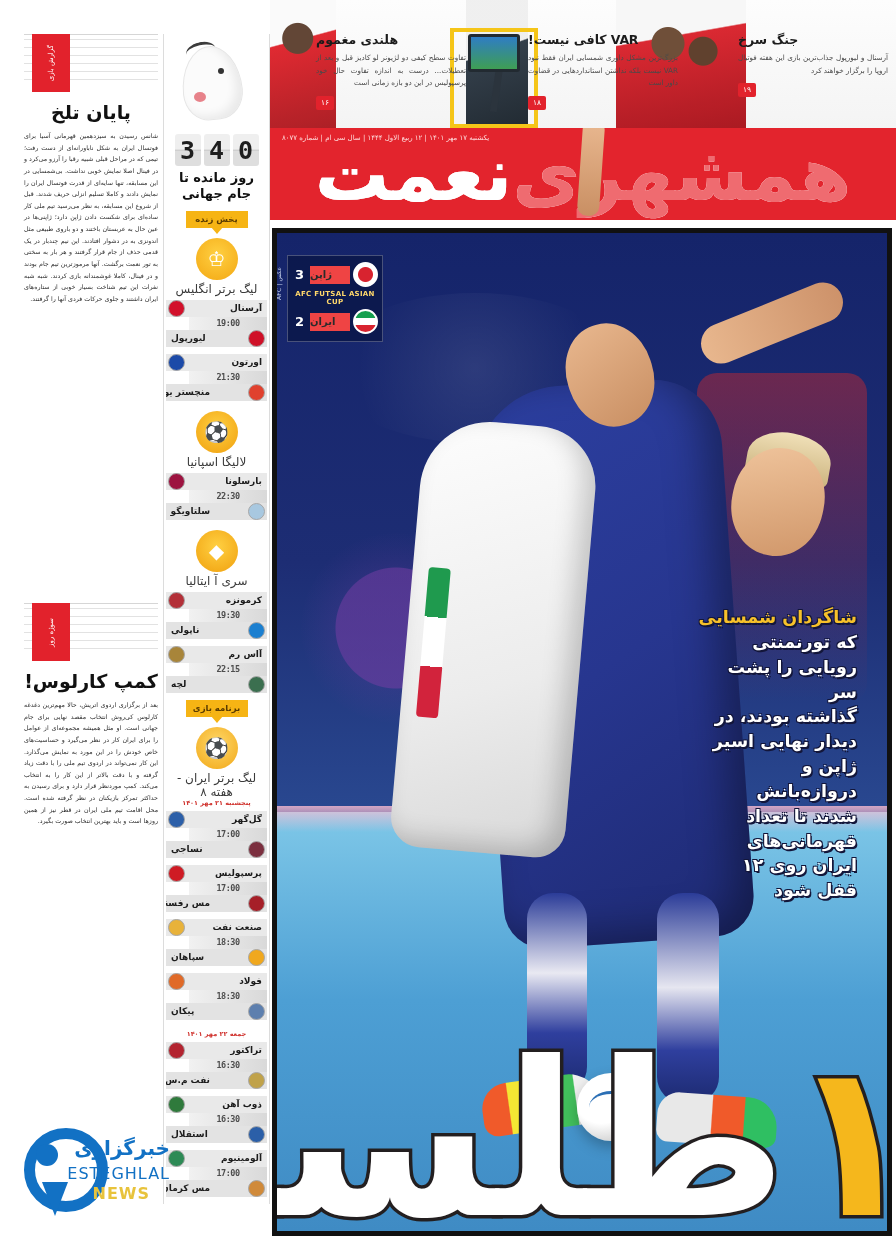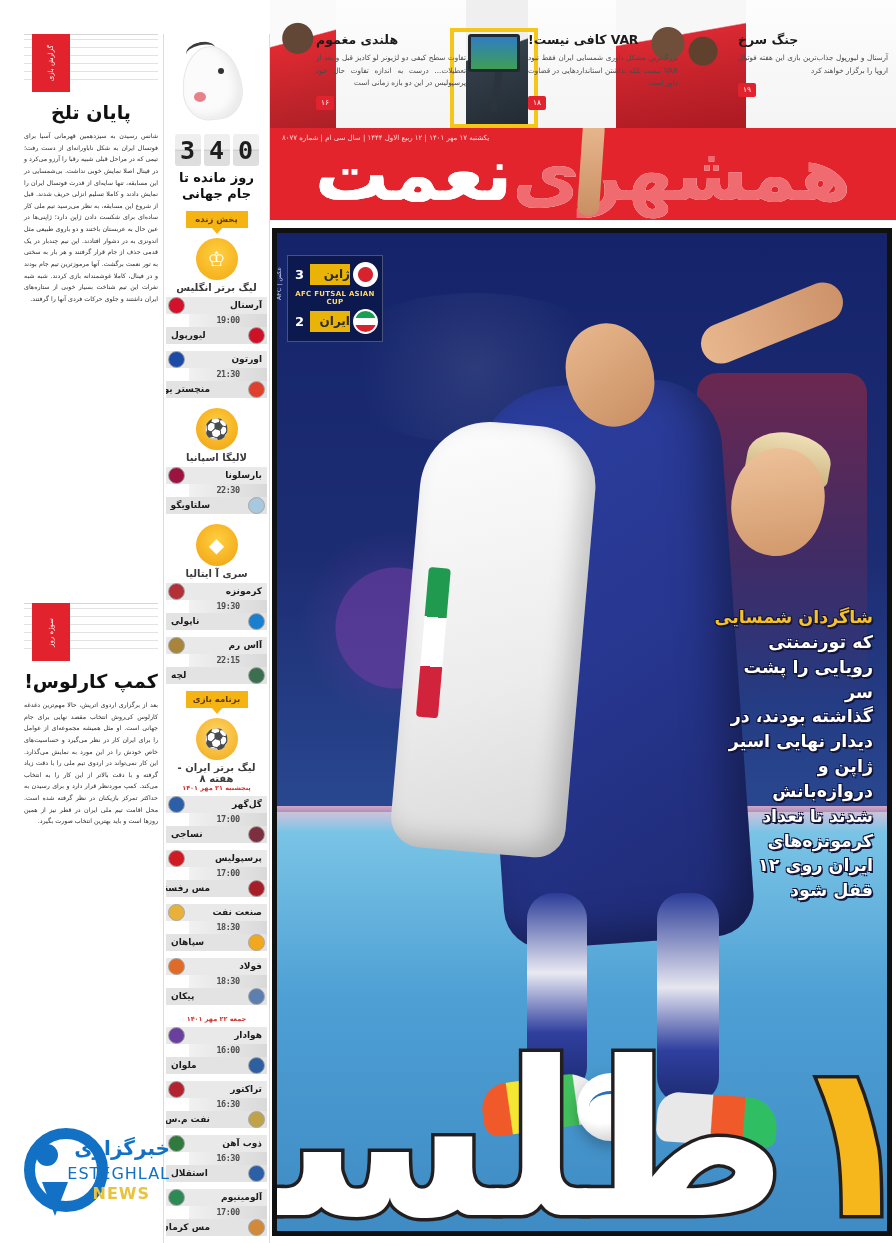--- a/index.html
+++ b/index.html
@@ -86,21 +86,21 @@
   .pill:after{content:"";position:absolute;left:50%;bottom:-6px;transform:translateX(-50%);
       border-left:6px solid transparent;border-right:6px solid transparent;border-top:7px solid #f6b414;}
 
   .lg-block{margin:10px 0 4px;text-align:center;}
   .lg-logo{width:42px;height:42px;border-radius:50%;margin:0 auto 2px;
       display:flex;align-items:center;justify-content:center;font-size:20px;color:#fff;}
   .lg-epl{background:radial-gradient(circle at 50% 40%,#ffd042,#f3a712);}
   .lg-lal{background:radial-gradient(circle at 50% 40%,#ffd042,#f0a00e);}
   .lg-sea{background:radial-gradient(circle at 50% 40%,#ffd042,#f0a00e);}
   .lg-irn{background:radial-gradient(circle at 50% 40%,#ffd96a,#f1a717);}
-  .lg-name{font-size:10px;color:#3b3b3b;font-weight:bold;}
+  .lg-name{font-size:12px;color:#3b3b3b;font-weight:normal;}
   .lg-sub{font-size:6.5px;color:#d0332e;font-weight:bold;}
 
   .match{margin:3px 2px 7px;}
   .mrow{display:flex;align-items:center;height:17px;background:#e9e9e9;position:relative;}
   .mrow.b{background:#e3e3e3;gap:31px;}
   .mrow .team{flex:1;font-size:9px;font-weight:bold;color:#1c1c1c;padding:0 5px;white-space:nowrap;overflow:hidden;}
   .mrow.home .team{text-align:right;}
   .mrow.away{flex-direction:row-reverse;}
   .mrow.away .team{text-align:left;}
   .crest{width:15px;height:15px;border-radius:50%;margin:0 2px;flex:none;
@@ -174,29 +174,29 @@
   .ball:after{content:"";position:absolute;left:12px;top:18px;width:44px;height:30px;
       border-top:3px solid #2b6fb5;border-radius:50%;}
 
   
   .scorebox{position:absolute;left:10px;top:22px;width:86px;
       background:rgba(12,24,76,.92);border:1px solid rgba(255,255,255,.25);padding:4px 4px 5px;}
   .sb-row{display:flex;align-items:center;gap:3px;margin:2px 0;}
   .sb-flag{width:21px;height:21px;border-radius:50%;border:2px solid #fff;flex:none;}
   .flag-jp{background:radial-gradient(circle at 50% 50%,#d8232f 0 7px,#fff 8px);}
   .flag-ir{background:linear-gradient(180deg,#16a04f 0 33%,#fff 33% 66%,#d8232f 66% 100%);}
-  .sb-name{flex:1;background:#eab308;color:#2b2b2b;font-size:12px;font-weight:bold;
-      text-align:right;padding:3px 0 4px;}
+  .sb-name{flex:1;background:#ef4444;color:#2b2b2b;font-size:10px;font-weight:bold;
+      text-align:left;padding:3px 0 4px;}
   .sb-goal{width:15px;text-align:center;font-size:13px;font-weight:bold;color:#fff;}
   .sb-badge{text-align:center;font-size:7px;color:#ffd86b;font-weight:bold;letter-spacing:.3px;padding:1px 0;}
   .credit{position:absolute;left:-2px;top:34px;font-size:6px;color:#c9d4ec;
       writing-mode:vertical-rl;transform:rotate(180deg);letter-spacing:.3px;}
 
   
-  .caption{position:absolute;right:14px;top:372px;width:160px;direction:rtl;}
+  .caption{position:absolute;right:30px;top:372px;width:160px;direction:rtl;}
   .caption .ln{display:block;font-size:17.5px;font-weight:bold;color:#fff;line-height:1.42;
       text-shadow:1.6px 1.6px 0 #13163a,-1px -1px 0 #13163a,1px -1px 0 #13163a,-1px 1px 0 #13163a;}
   .caption .ln.hl{color:#f7c12a;}
 
   
   .bigtitle{position:absolute;right:8px;bottom:2px;left:8px;height:290px;
       display:flex;align-items:flex-end;justify-content:center;direction:rtl;}
   .bigtitle span{font-size:215px;font-weight:bold;line-height:.82;letter-spacing:-6px;
       color:#fff;-webkit-text-stroke:7px #231f20;paint-order:stroke fill;}
   .bigtitle .num{color:#f5b71c;margin-right:4px;}
@@ -423,31 +423,20 @@
       <span class="team">پیکان</span>
       <span class="crest c-pyk"></span>
     </div>
   </div>
 
   <div class="lg-block">
     <div class="lg-sub">جمعه ۲۲ مهر ۱۴۰۱</div>
   </div>
   <div class="match">
     <div class="mrow home">
-      <span class="team">هوادار</span>
-      <span class="crest c-hav"></span>
-    </div>
-    <div class="mtime">16:00</div>
-    <div class="mrow away b">
-      <span class="team">ملوان</span>
-      <span class="crest c-mal"></span>
-    </div>
-  </div>
-  <div class="match">
-    <div class="mrow home">
       <span class="team">تراکتور</span>
       <span class="crest c-tra"></span>
     </div>
     <div class="mtime">16:30</div>
     <div class="mrow away b">
       <span class="team">نفت م.س</span>
       <span class="crest c-nms"></span>
     </div>
   </div>
   <div class="match">
@@ -509,21 +498,21 @@
   <div class="credit">عکس | AFC</div>
 
   <div class="caption">
     <span class="ln hl">شاگردان شمسایی</span>
     <span class="ln">که تورنمنتی</span>
     <span class="ln">رویایی را پشت سر</span>
     <span class="ln">گذاشته بودند، در</span>
     <span class="ln">دیدار نهایی اسیر</span>
     <span class="ln">ژاپن و دروازه‌بانش</span>
     <span class="ln">شدند تا تعداد</span>
-    <span class="ln">کرمونزه‌های</span>
+    <span class="ln">قهرمانی‌های</span>
     <span class="ln">ایران روی ۱۲</span>
     <span class="ln">قفل شود</span>
   </div>
 
   <div class="bigtitle">
     <span class="num">۱۳</span>
     <span>طلسم</span>
   </div>
 </div>
 

